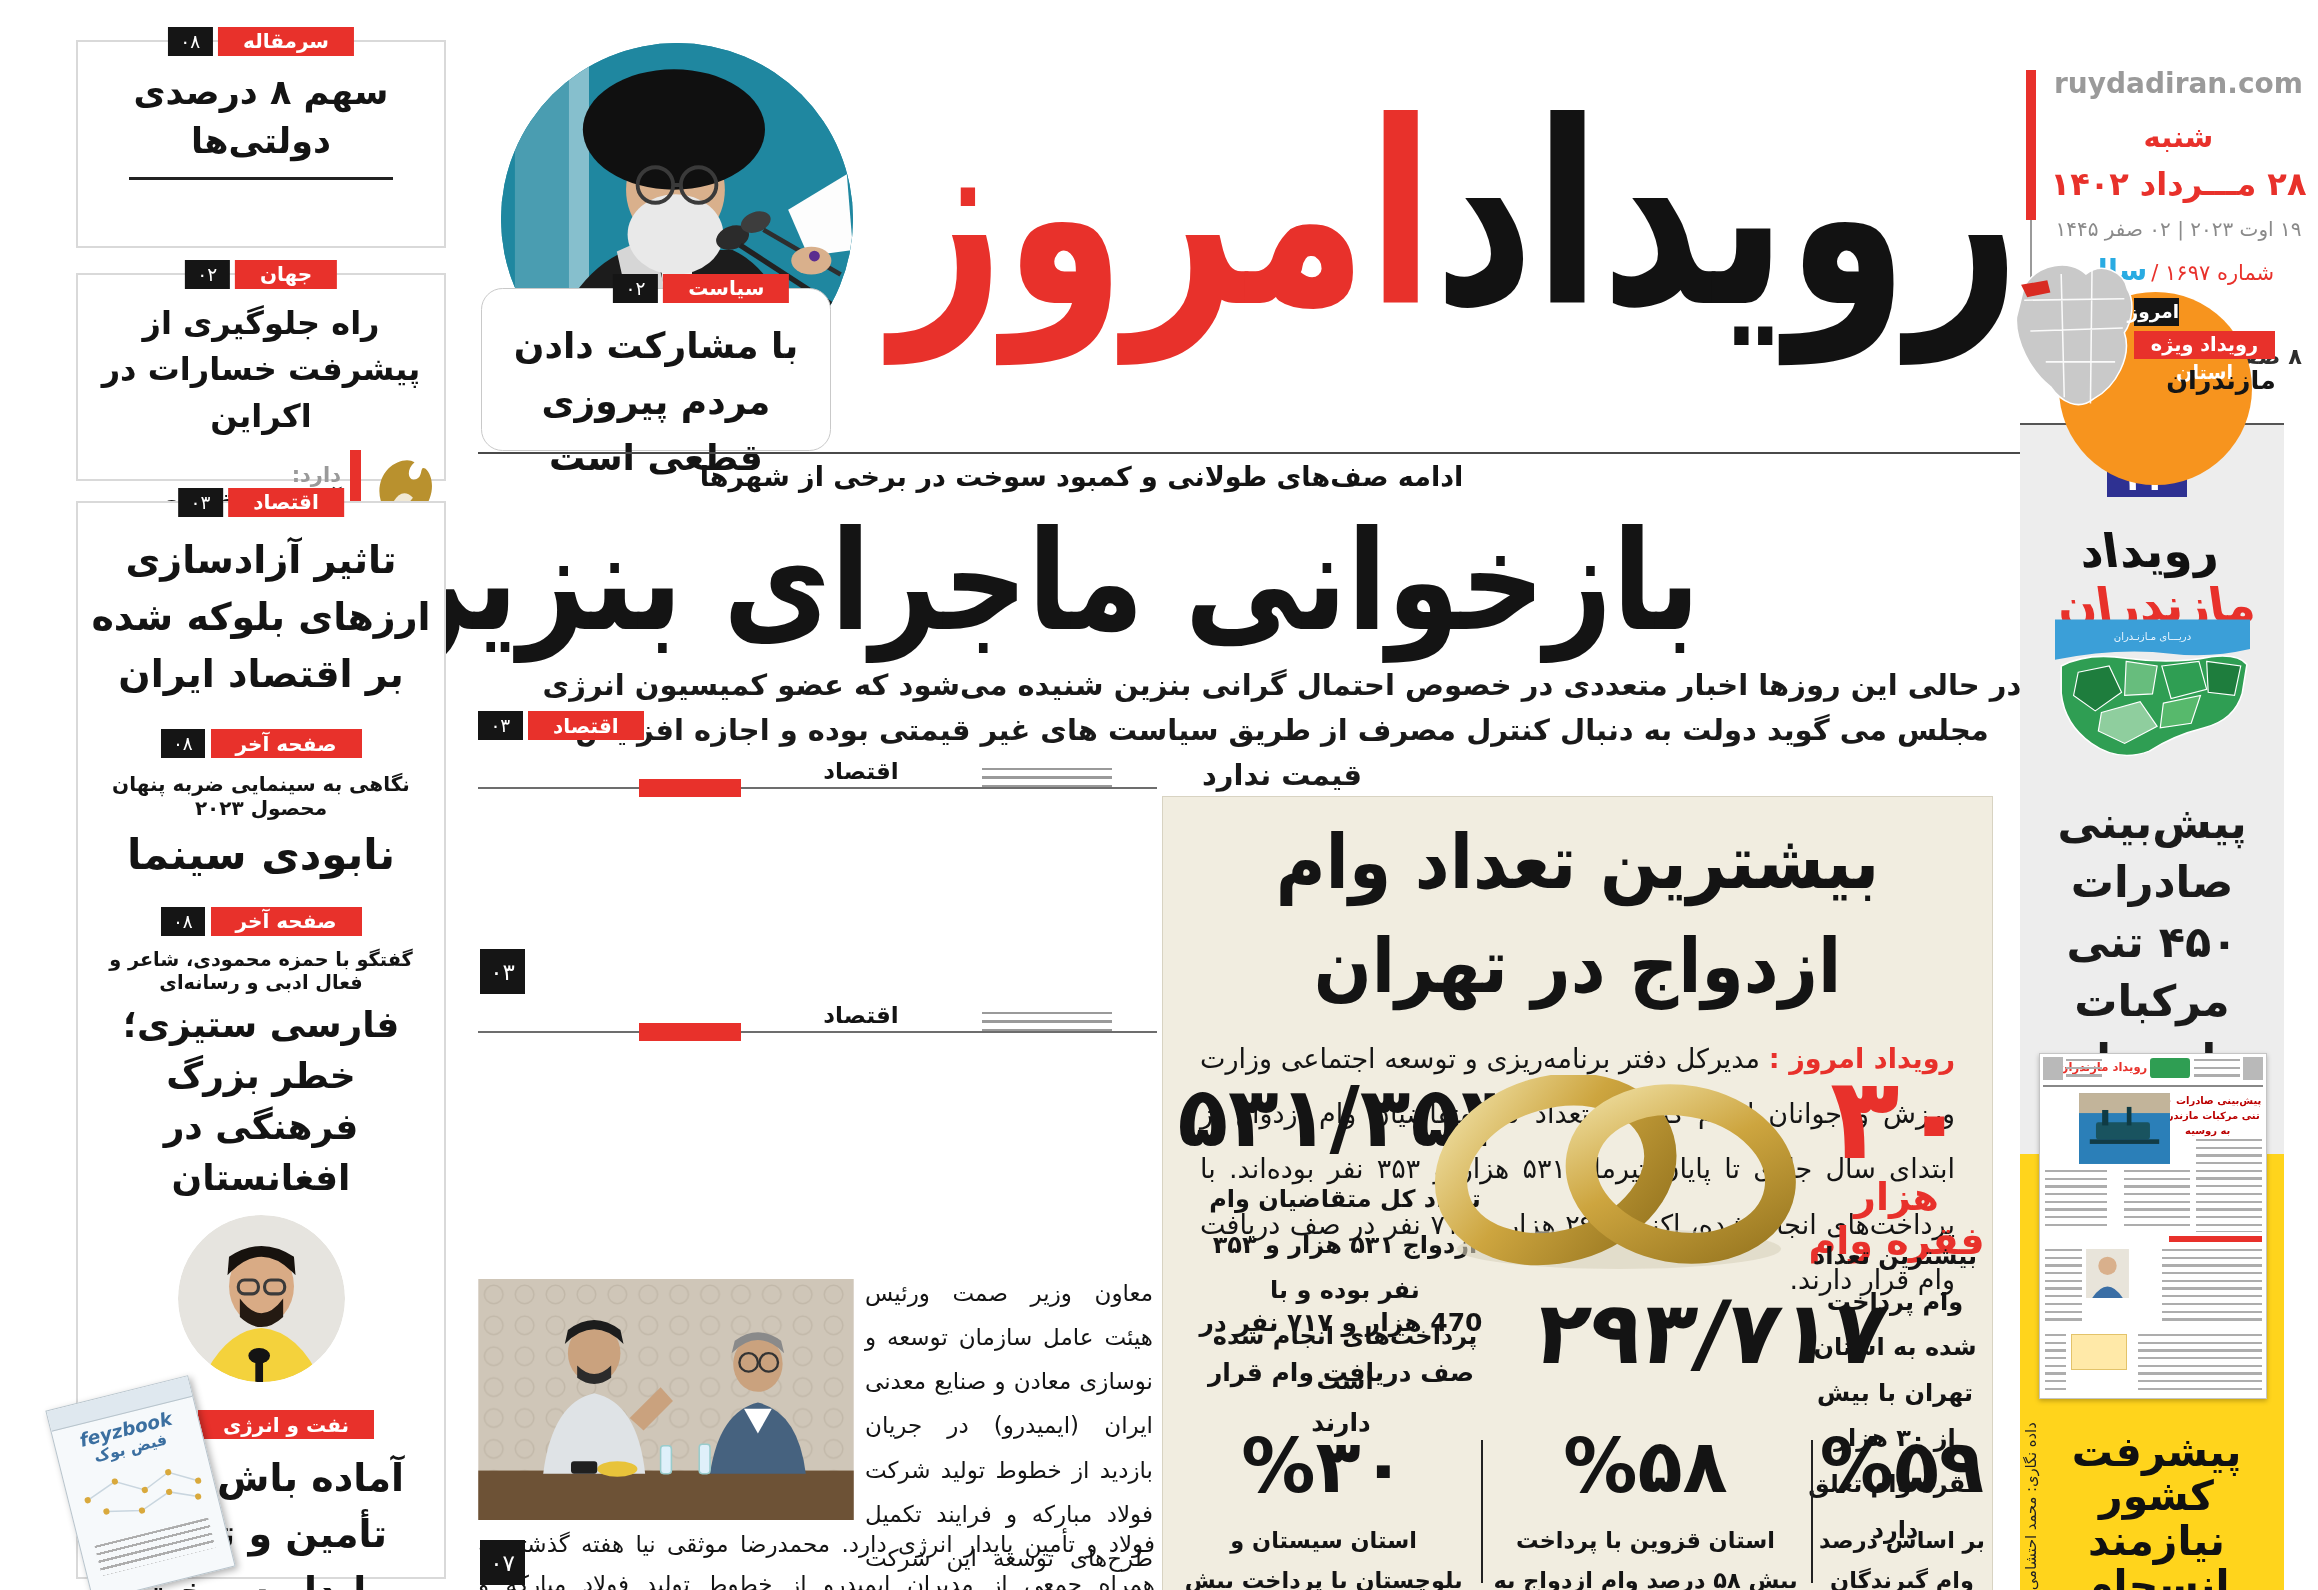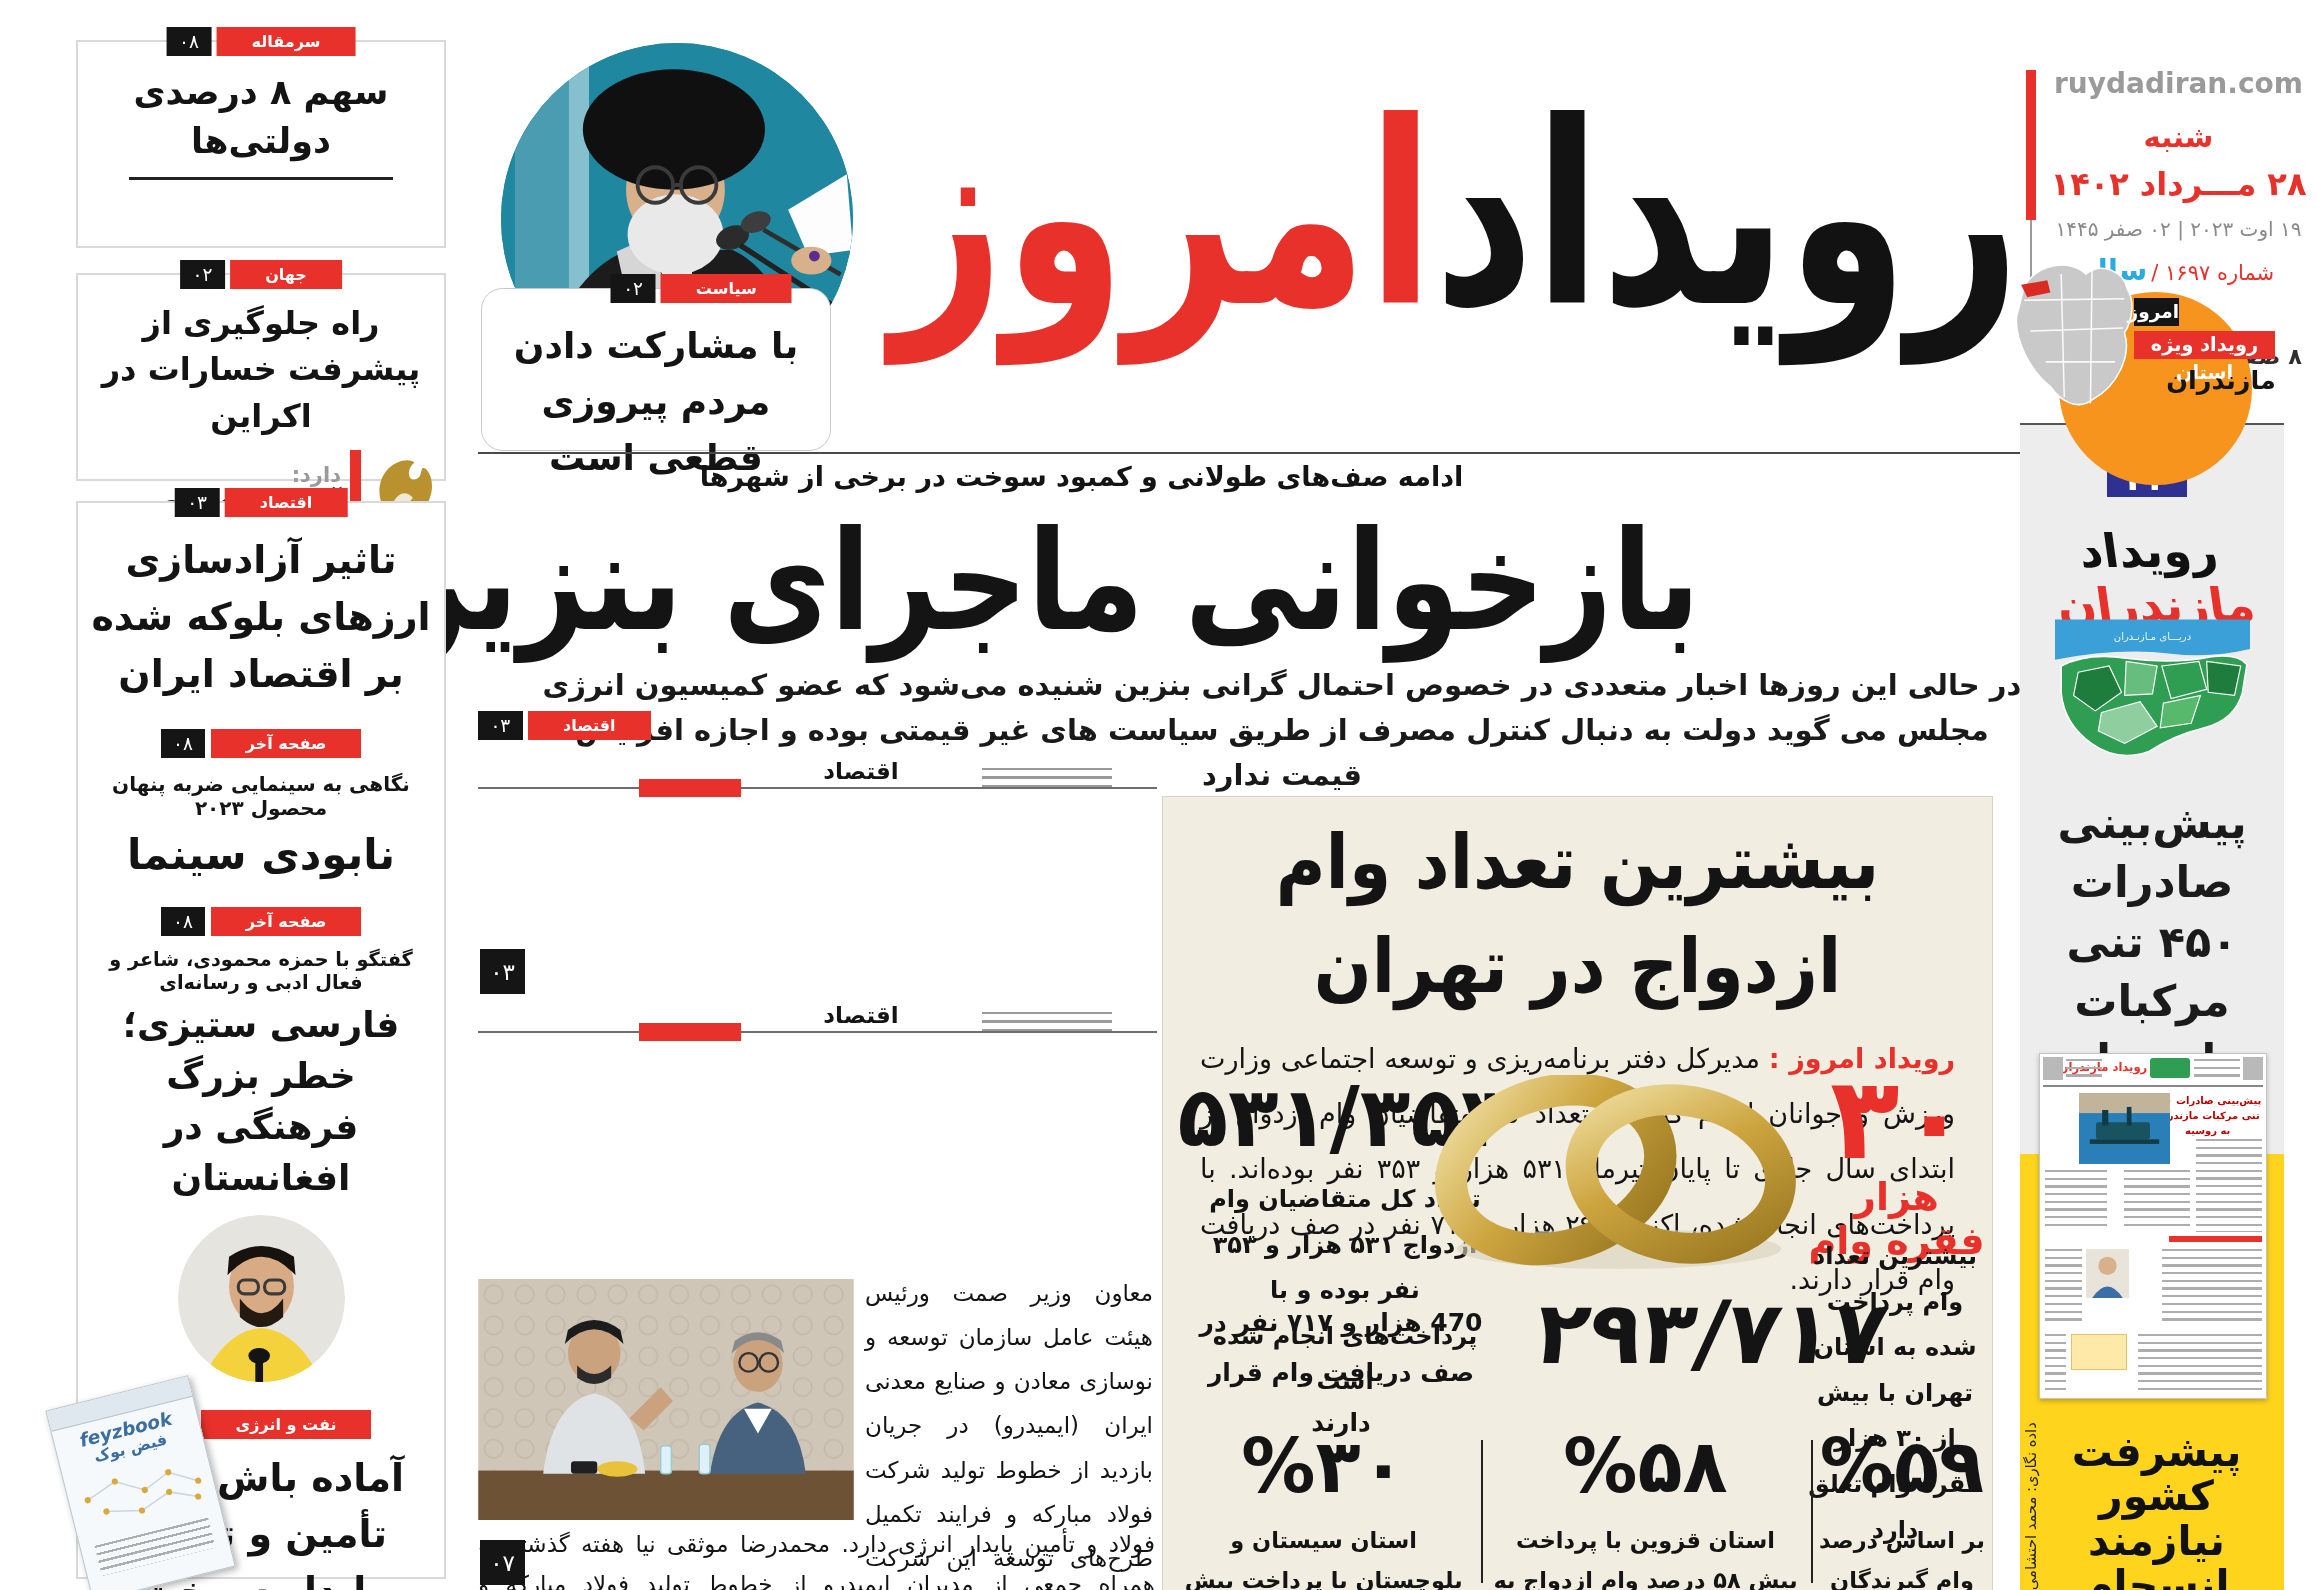--- a/index.html
+++ b/index.html
@@ -8,21 +8,21 @@
   }
   html,body{margin:0;padding:0;background:#fff;}
   body{font-family:"DejaVu Sans","Liberation Sans",sans-serif;direction:rtl;color:var(--ink);}
   #page{position:relative;width:2319px;height:1591px;background:#fff;overflow:hidden;}
   .abs{position:absolute;}
   .b{font-weight:bold;}
   .center{text-align:center;}
   
   .card{position:absolute;left:77px;width:366px;background:#fff;border:2.3px solid #d9d9d9;}
   .tagflex{display:flex;direction:rtl;gap:5.4px;height:29px;align-items:stretch;}
-  .tagflex .lbl{background:var(--red);color:#fff;font-weight:bold;font-size:16px;display:flex;align-items:center;padding:0 35px;}
+  .tagflex .lbl{background:var(--red);color:#fff;font-weight:bold;font-size:20px;display:flex;align-items:center;padding:0 25px;}
   .tagflex .num{background:#151515;color:#fff;font-size:18.5px;display:flex;align-items:center;padding:0 12.4px;}
   .cardtag{position:absolute;top:-15.5px;left:50%;transform:translateX(-50%);z-index:4;}
   .statictag{display:flex;justify-content:center;margin:20px auto 0 auto;}
   .authorrow{display:flex;direction:rtl;align-items:center;justify-content:flex-start;gap:9.3px;padding:0 7.7px;}
   .redbar{width:10.8px;height:80px;background:var(--red);}
   .cardline{height:3.1px;background:#222;width:72%;margin:10.8px auto 12.4px auto;}
   .headline{font-weight:bold;line-height:1.4;}
   .kicker{font-weight:bold;}
   .stripes{background:repeating-linear-gradient(180deg,#adadad 0 2.3px,transparent 2.3px 7.7px);}
   .pagebox{position:absolute;width:45px;height:45px;background:#151515;color:#fff;font-size:23px;display:flex;align-items:center;justify-content:center;}

